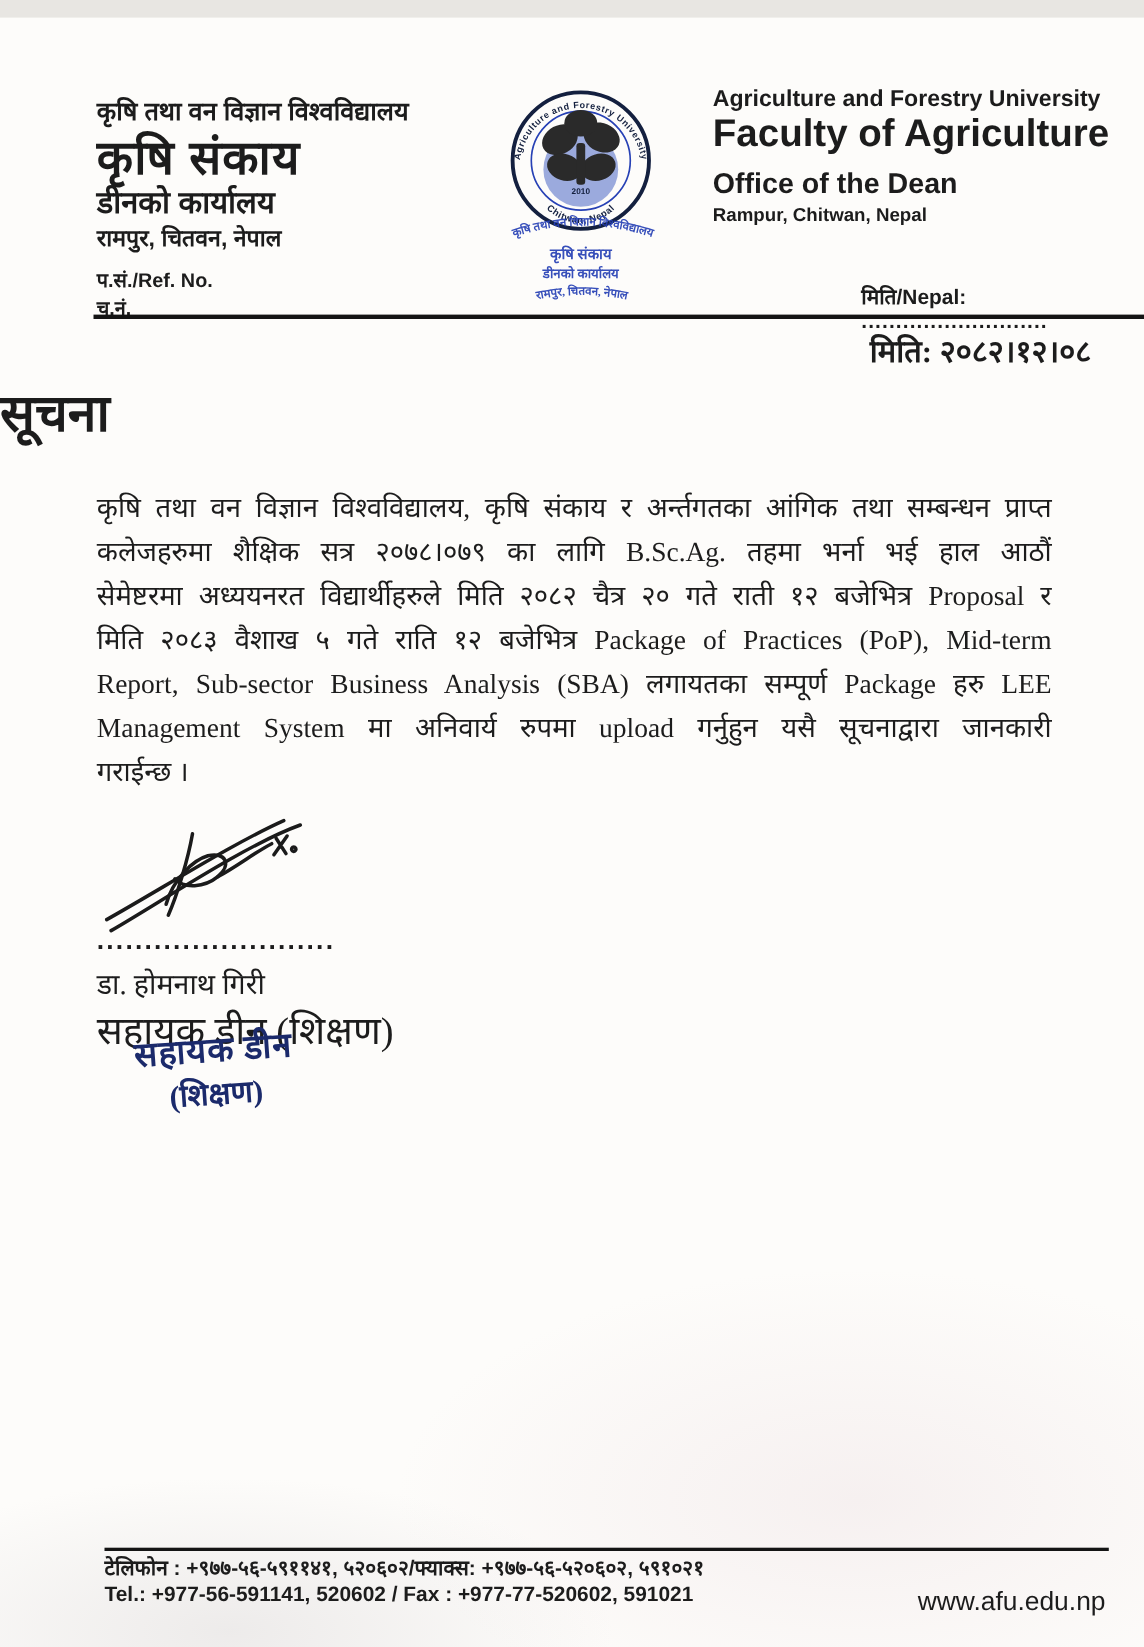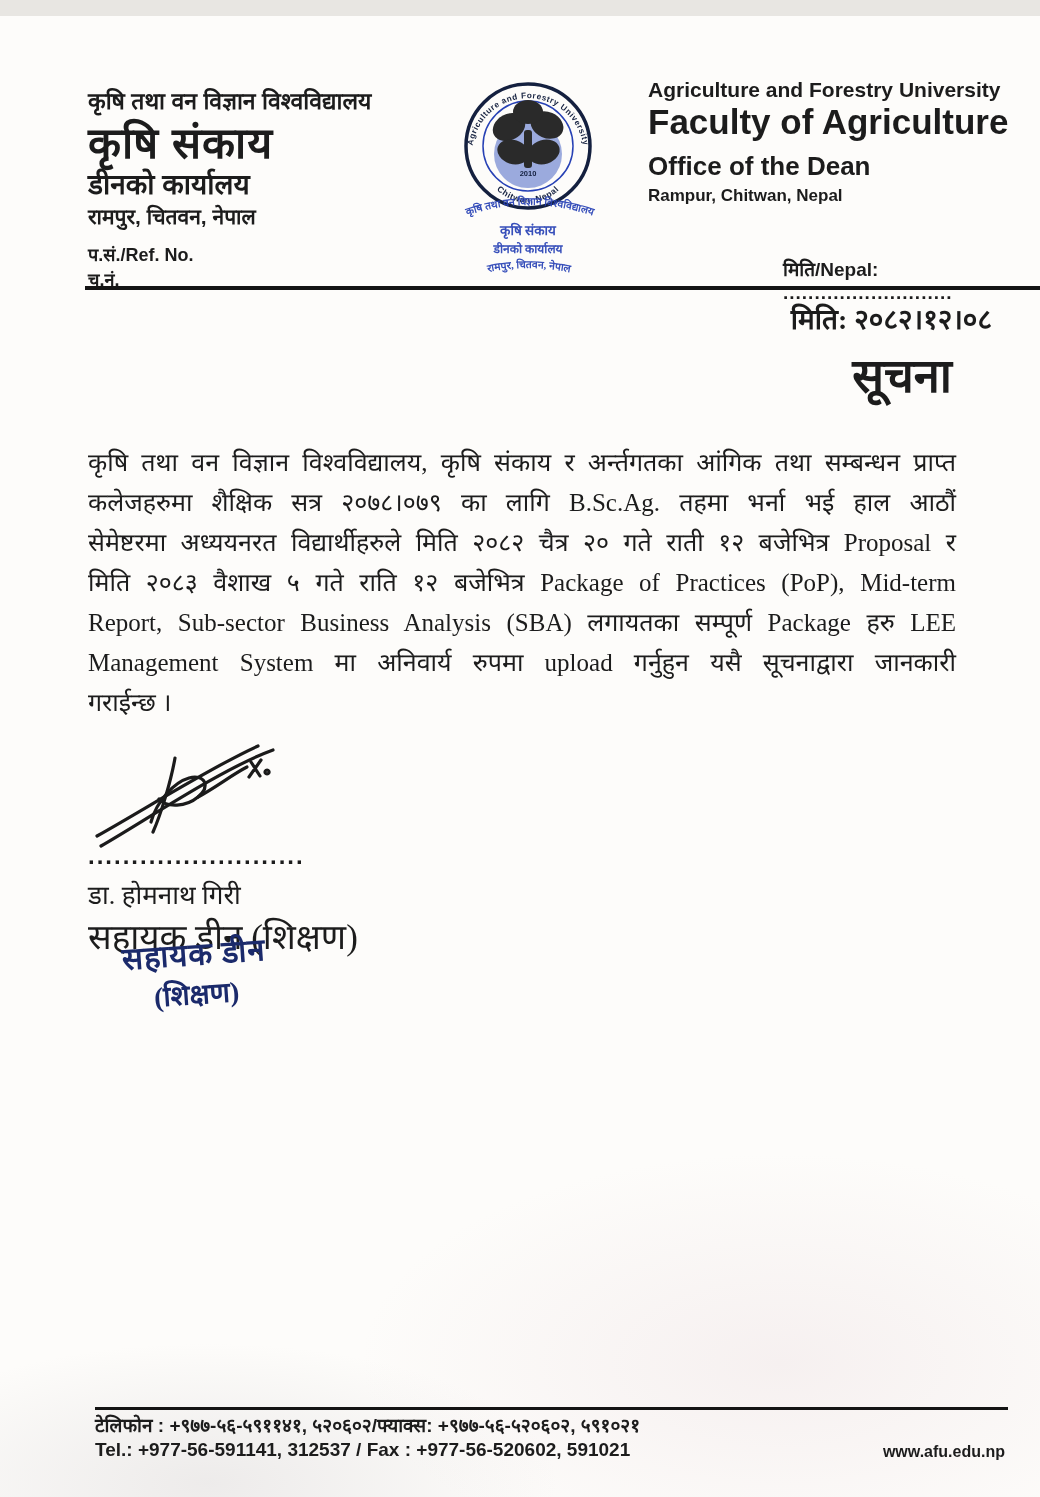--- a/index.html
+++ b/index.html
@@ -41,41 +41,41 @@
   .logo{left:452px;top:56px;width:156px;height:218px;}
 
   
   .toprule{left:85px;right:0;top:270px;height:4px;background:#141414;box-shadow:0 5px 0 -2px #141414;}
   .footrule{left:95px;top:1391px;width:913px;height:3px;background:#141414;}
 
   
   .datevalue{right:48px;top:283px;font-size:28px;font-weight:bold;font-family:"Liberation Serif",serif;}
 
   
-  .title{left:0;top:326px;width:952px;text-align:right;font-size:47px;font-weight:bold;font-family:"Liberation Serif",serif;}
+  .title{left:0;top:326px;width:952px;text-align:left;font-size:47px;font-weight:bold;font-family:"Liberation Serif",serif;}
 
   
   .body{left:88px;top:427px;width:868px;font-family:"Liberation Serif",serif;font-size:25px;line-height:40px;}
   .body .line{text-align:justify;text-align-last:justify;}
   .body .line.last{text-align:center;text-align-last:left;}
 
   
   .sig-svg{left:95px;top:720px;width:195px;height:118px;}
   .sig-dots{left:88px;top:826px;font-size:24px;font-weight:bold;letter-spacing:2px;}
   .sig-name{left:88px;top:860px;font-size:26px;font-family:"Liberation Serif",serif;}
   .sig-title{left:88px;top:896px;font-size:35px;font-family:"Liberation Serif",serif;}
   .sig-stamp{left:100px;top:916px;width:190px;text-align:center;transform:rotate(-4deg);
              color:#1b2a6b;font-weight:bold;font-family:"Liberation Serif",serif;}
   .sig-stamp .s1{font-size:31px;letter-spacing:1px;}
   .sig-stamp .s2{font-size:28px;}
 
   
   .ft-np{left:95px;top:1396px;font-size:19px;font-weight:bold;}
   .ft-en{left:95px;top:1423px;font-size:19px;font-weight:bold;}
-  .ft-web{right:35px;top:1427px;font-size:16px;font-weight:bold;}
+  .ft-web{right:35px;top:1427px;font-size:24px;font-weight:normal;}
 </style>
 </head>
 <body>
 
 <div class="page">
 
   <div class="abs hl1">कृषि तथा वन विज्ञान विश्वविद्यालय</div>
   <div class="abs hl2">कृषि संकाय</div>
   <div class="abs hl3">डीनको कार्यालय</div>
   <div class="abs hl4">रामपुर, चितवन, नेपाल</div>
@@ -166,16 +166,16 @@
   <div class="abs sig-dots">.........................</div>
   <div class="abs sig-name">डा. होमनाथ गिरी</div>
   <div class="abs sig-title">सहायक डीन (शिक्षण)</div>
   <div class="abs sig-stamp">
     <div class="s1">सहायक डीन</div>
     <div class="s2">(शिक्षण)</div>
   </div>
 
   <div class="abs footrule"></div>
   <div class="abs ft-np">टेलिफोन : +९७७-५६-५९११४१, ५२०६०२/फ्याक्स: +९७७-५६-५२०६०२, ५९१०२१</div>
-  <div class="abs ft-en">Tel.: +977-56-591141, 312537 / Fax : +977-56-520602, 591021</div>
+  <div class="abs ft-en">Tel.: +977-56-591141, 520602 / Fax : +977-77-520602, 591021</div>
   <div class="abs ft-web">www.afu.edu.np</div>
 
 </div>
 
 </body></html>

